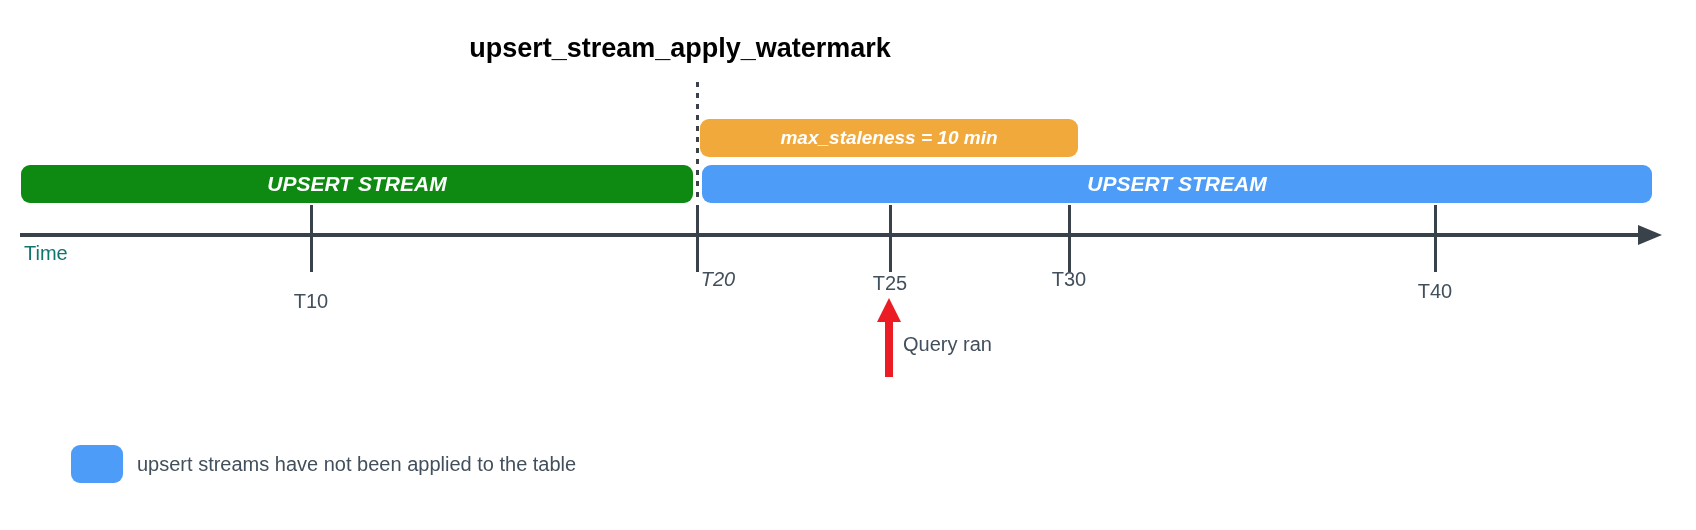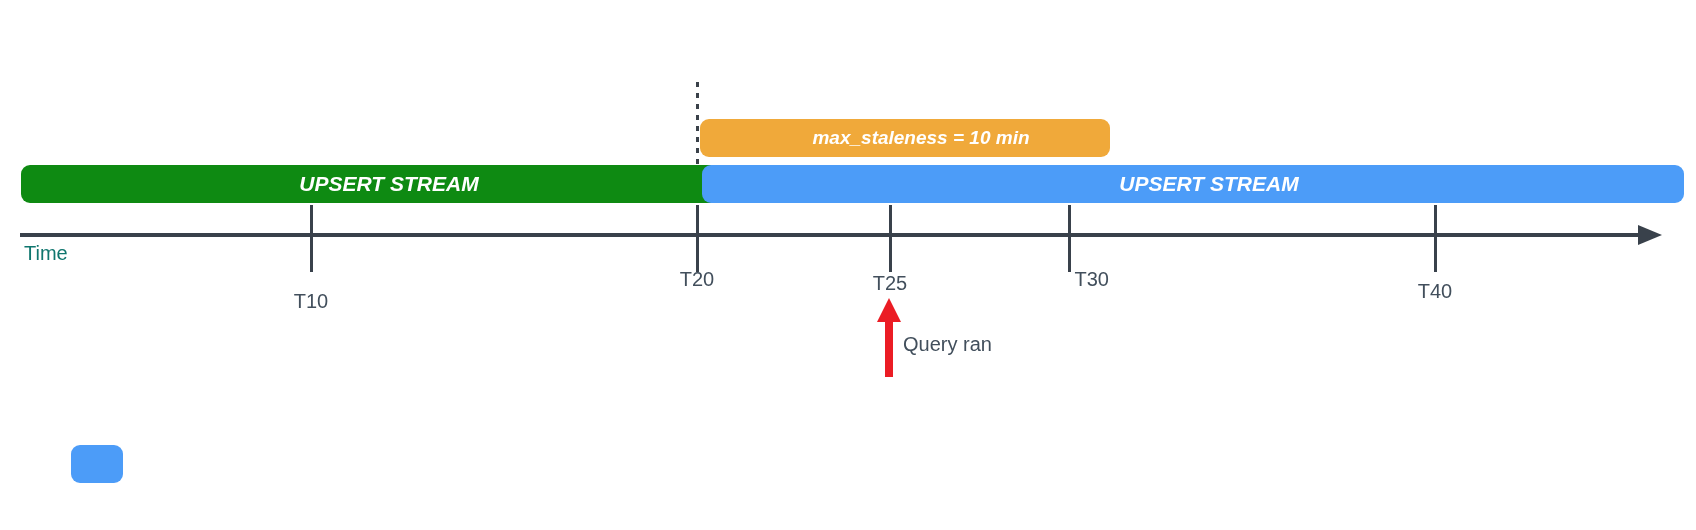--- a/index.html
+++ b/index.html
@@ -11,40 +11,40 @@
     position:absolute; left:0; top:33px; width:1360px; text-align:center;
     font-size:27px; font-weight:bold; color:#000000;
   }
   .dotted-line {
     position:absolute; left:696px; top:82px; width:3px; height:120px;
     background:repeating-linear-gradient(to bottom, #3a4149 0 5px, transparent 5px 11px);
   }
   .bar {
     position:absolute; height:38px; border-radius:9px;
     display:flex; align-items:center; justify-content:center;
-    color:#ffffff; font-weight:bold; font-style:italic;padding-left:32px;
+    color:#ffffff; font-weight:bold; font-style:italic;
   }
   .bar-staleness { left:700px; top:119px; width:378px; background:#F0A93A; font-size:19px; }
   .bar-applied   { left:21px;  top:165px; width:672px; background:#0E8A12; font-size:21px; }
   .bar-pending   { left:702px; top:165px; width:950px; background:#4C9CF8; font-size:21px; }
   .axis-line { position:absolute; left:20px; top:233px; width:1620px; height:4px; background:#39414B; }
   .axis-arrowhead {
     position:absolute; left:1638px; top:225px; width:0; height:0;
     border-top:10px solid transparent; border-bottom:10px solid transparent;
     border-left:24px solid #39414B;
   }
   .tick { position:absolute; top:205px; width:3px; height:67px; background:#39414B; }
   .tick-t10 { left:310px; } .tick-t20 { left:696px; } .tick-t25 { left:889px; }
   .tick-t30 { left:1068px; } .tick-t40 { left:1434px; }
   .tick-label {
     position:absolute; top:268px; width:80px; text-align:center;
     font-size:20px; color:#424F5C;
   }
-  .lbl-t10 { left:271px;margin-top:22px; } .lbl-t20 { left:657px; } .lbl-t25 { left:850px; top:272px; }
-  .lbl-t30 { left:1029px;text-align:right; } .lbl-t40 { left:1395px; top:272px;margin-top:8px; }
+  .lbl-t10 { left:271px;margin-top:22px; } .lbl-t20 { left:678px;font-style:italic; } .lbl-t25 { left:850px; top:272px; }
+  .lbl-t30 { left:1029px; } .lbl-t40 { left:1395px; top:272px;margin-top:8px; }
   .time-label { position:absolute; left:24px; top:242px; font-size:20px; color:#0f766e; }
   .query-arrow-head {
     position:absolute; left:877px; top:298px; width:0; height:0;
     border-left:12px solid transparent; border-right:12px solid transparent;
     border-bottom:24px solid #EB1C24;
   }
   .query-arrow-shaft { position:absolute; left:885px; top:320px; width:8px; height:57px; background:#EB1C24; }
   .query-label { position:absolute; left:903px; top:333px; font-size:20px; color:#424F5C; }
   .legend-row { position:absolute; left:71px; display:flex; align-items:center; }
   .legend-row-1 { top:388px; }
@@ -52,20 +52,21 @@
   .legend-swatch { width:52px; height:38px; border-radius:9px; margin-right:14px; flex:0 0 auto; }
   .swatch-green { background:#0E8A12; }
   .swatch-blue  { background:#4C9CF8; }
   .legend-text { font-size:20px; color:#424F5C; white-space:nowrap; }
 </style>
 </head>
 <body>
 
 <div class="canvas">
 
+  <div class="title">upsert_stream_apply_watermark</div>
 
   <div class="dotted-line"></div>
 
   <div class="bar bar-staleness">
     <span>max_staleness = 10 min</span>
   </div>
 
   <div class="bar bar-applied">
     <span>UPSERT STREAM</span>
   </div>
@@ -91,15 +92,16 @@
 
   <div class="time-label">Time</div>
 
   <div class="query-arrow-head"></div>
   <div class="query-arrow-shaft"></div>
   <div class="query-label">Query ran</div>
 
 
   <div class="legend-row legend-row-2">
     <div class="legend-swatch swatch-blue"></div>
+    <div class="legend-text">upsert streams have not been applied to the table</div>
   </div>
 
 </div>
 
 </body></html>

